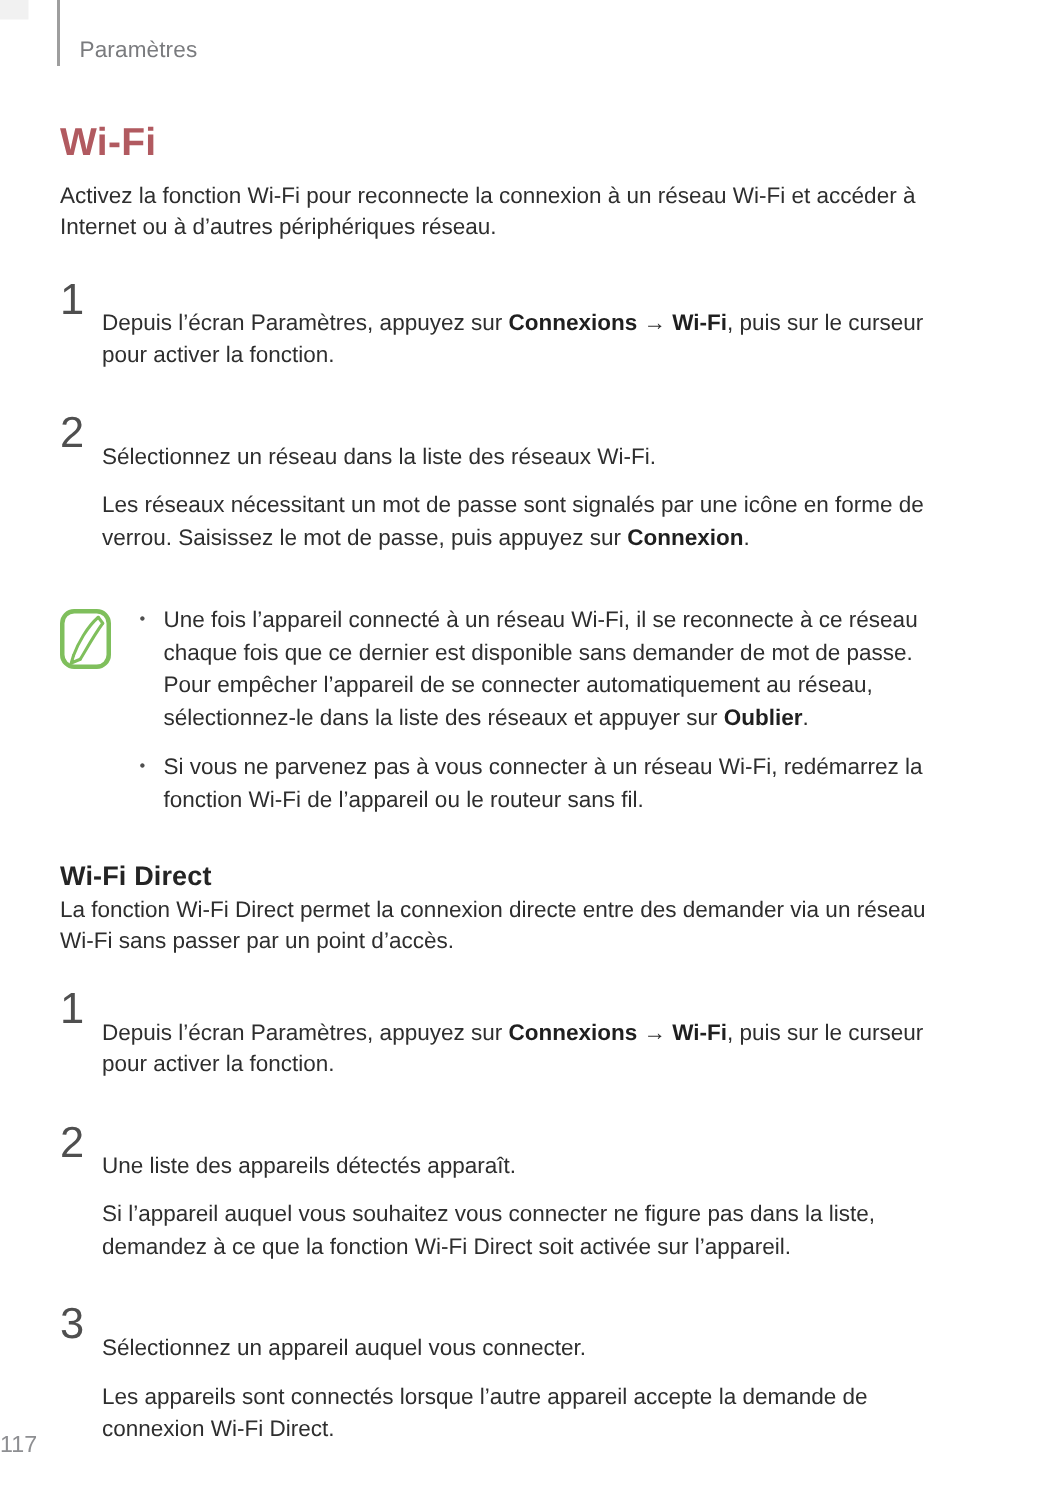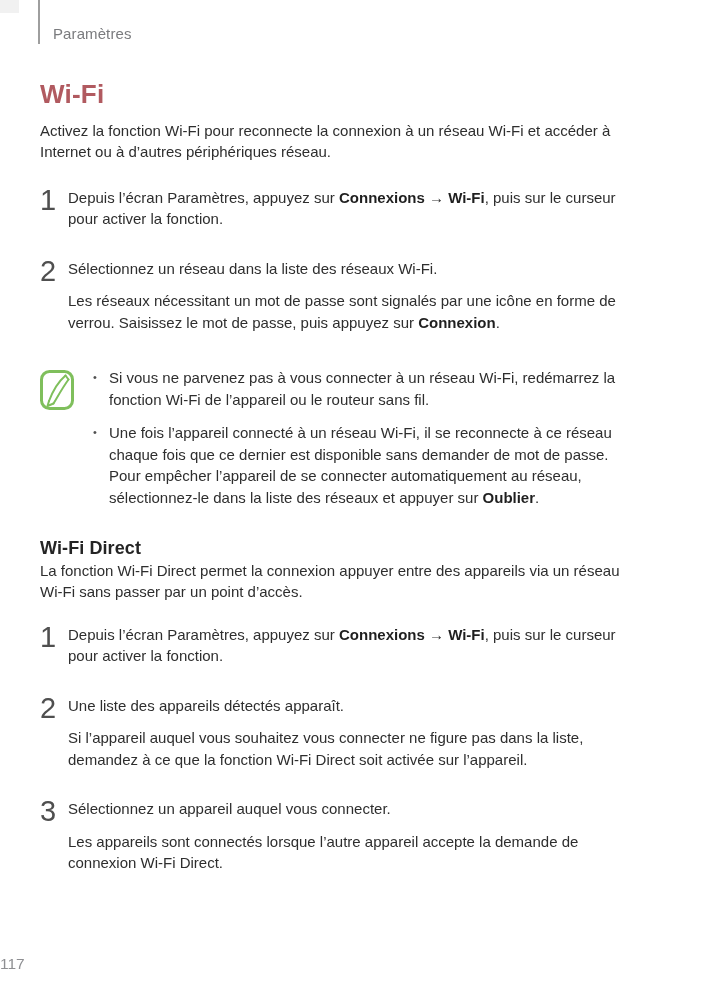--- a/index.html
+++ b/index.html
@@ -18,21 +18,21 @@
   h1.section-title{margin:0 0 11px 0;font-size:26px;line-height:1.1;color:#b15a60;font-weight:700;letter-spacing:.2px;}
   p.body-text{margin:0;font-size:15px;line-height:21.5px;color:#2e2e2e;}
   h2.sub-heading{margin:30px 0 0 0;font-size:18px;line-height:1.2;color:#242424;font-weight:700;letter-spacing:.1px;}
   b{font-weight:700;color:#1f1f1f;}
   
   ol.steps{list-style:none;margin:23px 0 0 0;padding:0;}
   ol.steps li{display:flex;margin:0 0 27px 0;}
   .step-num{flex:0 0 28px;font-size:29px;font-weight:300;line-height:1;color:#4f4f4f;font-family:"Liberation Sans",sans-serif;}
   .step-content{flex:1;font-size:15px;line-height:21.5px;}
   .step-content p{margin:0 0 11px 0;}
-  .step-content p:first-child{margin-top:1px;}
+  .step-content p:first-child{margin-top:19px;}
   .step-content p:last-child{margin-bottom:0;}
   
   .note-box{display:flex;margin:34px 0 0 0;}
   .note-icon{flex:0 0 34px;height:40px;margin-top:3px;}
   .note-bullets{list-style:none;margin:0;padding:0 0 0 16px;flex:1;}
   .note-bullets li{position:relative;padding-left:19px;margin:0 0 12px 0;font-size:15px;line-height:21.5px;}
   .note-bullets li:last-child{margin-bottom:0;}
   .note-bullets li::before{content:"•";position:absolute;left:3px;top:0;font-size:11px;color:#4f4f4f;line-height:21.5px;}
   .direct-heading{margin-top:41px;}
   .direct-intro{margin-top:12px;}
@@ -73,27 +73,27 @@
         <rect x="1.5" y="1.5" width="31" height="37" rx="8" fill="none" stroke="#7fbf5c" stroke-width="3"></rect>
         <g fill="none" stroke="#7fbf5c" stroke-width="2" stroke-linecap="round" stroke-linejoin="round">
           <path d="M9 31 C 12 23, 18 12, 25.5 5.5"></path>
           <path d="M13.5 33.5 C 18 26, 23 17, 28.5 9.5"></path>
           <path d="M25.5 5.5 L28.5 9.5"></path>
           <path d="M9 31 L7.5 36 L13.5 33.5"></path>
         </g>
       </svg>
     </span>
     <ul class="note-bullets" id="note-bullets">
+        <li><span>Une fois l’appareil connecté à un réseau Wi-Fi, il se reconnecte à ce réseau chaque fois que ce dernier est disponible sans demander de mot de passe. Pour empêcher l’appareil de se connecter automatiquement au réseau, sélectionnez-le dans la liste des réseaux et appuyer sur </span><b>Oublier</b><span>.</span></li>
         <li><span>Si vous ne parvenez pas à vous connecter à un réseau Wi-Fi, redémarrez la fonction Wi-Fi de l’appareil ou le routeur sans fil.</span></li>
-        <li><span>Une fois l’appareil connecté à un réseau Wi-Fi, il se reconnecte à ce réseau chaque fois que ce dernier est disponible sans demander de mot de passe. Pour empêcher l’appareil de se connecter automatiquement au réseau, sélectionnez-le dans la liste des réseaux et appuyer sur </span><b>Oublier</b><span>.</span></li>
       </ul>
   </div>
 
   <h2 class="sub-heading direct-heading">Wi-Fi Direct</h2>
-  <p class="body-text direct-intro">La fonction Wi-Fi Direct permet la connexion appuyer entre des appareils via un réseau Wi-Fi sans passer par un point d’accès.</p>
+  <p class="body-text direct-intro">La fonction Wi-Fi Direct permet la connexion directe entre des demander via un réseau Wi-Fi sans passer par un point d’accès.</p>
   <ol class="steps direct" id="direct-steps">
       <li>
         <span class="step-num">1</span>
         <div class="step-content">
           <p><span>Depuis l’écran Paramètres, appuyez sur </span><b>Connexions</b><span> → </span><b>Wi-Fi</b><span>, puis sur le curseur pour activer la fonction.</span></p>
         </div>
       </li>
       <li>
         <span class="step-num">2</span>
         <div class="step-content">

